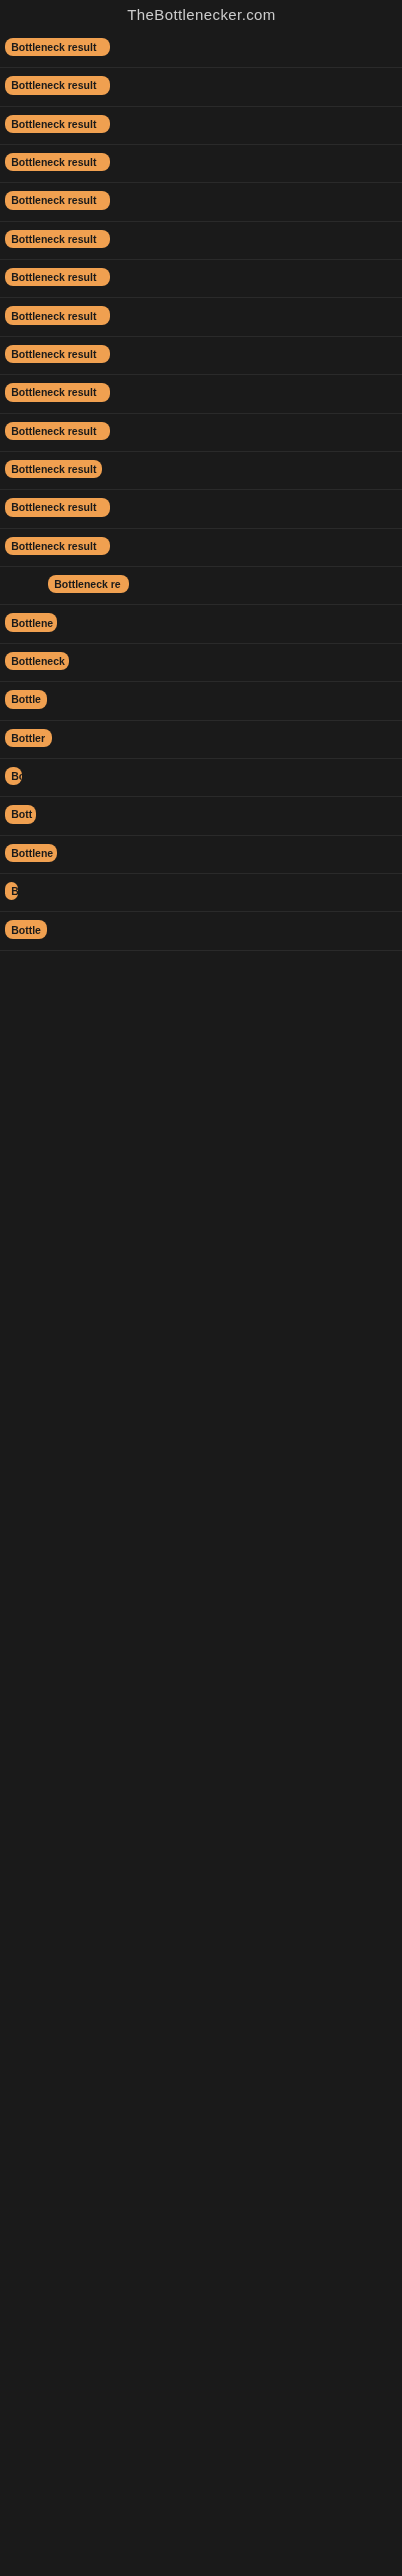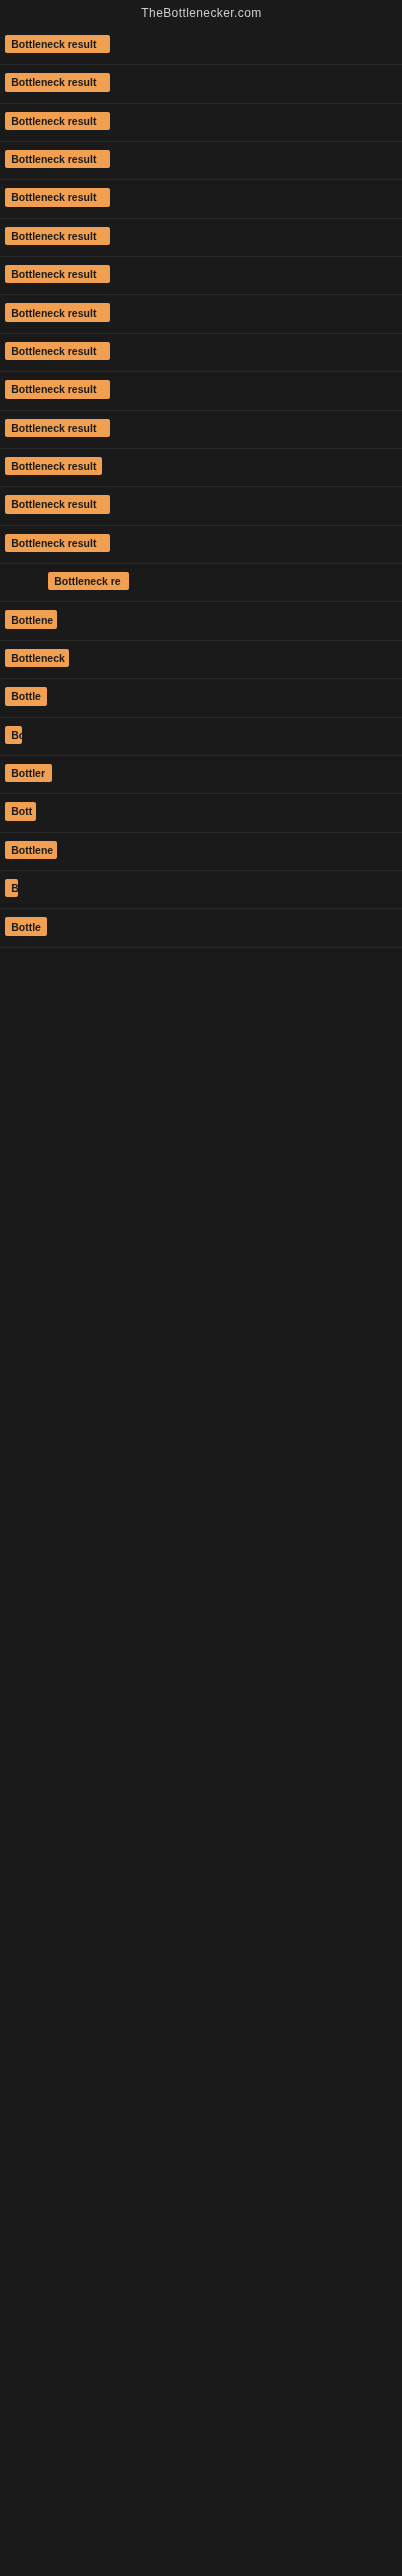--- a/index.html
+++ b/index.html
@@ -12,33 +12,33 @@
       width: 403px;
       min-height: 2576px;
       background-color: #1a1a1a;
       font-family: Arial, sans-serif;
       position: relative;
     }
 
     .site-title {
       text-align: center;
       color: #cccccc;
-      font-size: 12px;
+      font-size: 15px;
       padding: 6.4px 0;
       letter-spacing: 0.4px;
     }
 
     .bottleneck-badge {
       display: inline-block;
       background-color: #f0a050;
       color: #1a1a1a;
       font-size: 10.5px;
       font-weight: bold;
       padding: 3.2px 6.4px;
-      border-radius: 2px;
+      border-radius: 8px;
       white-space: nowrap;
       overflow: hidden;
     }
 
     .result-item {
       padding: 8px 4.8px;
       border-bottom: 0.8px solid #2a2a2a;
     }
   </style>
 </head>
@@ -60,20 +60,20 @@
     <div class="result-item"><div class="bottleneck-badge" style="max-width: 105px; width: 105px;">Bottleneck result</div></div>
     <div class="result-item"><div class="bottleneck-badge" style="max-width: 105px; width: 105px;">Bottleneck result</div></div>
     <div class="result-item"><div class="bottleneck-badge" style="max-width: 105px; width: 105px;">Bottleneck result</div></div>
     <div class="result-item"><div class="bottleneck-badge" style="max-width: 97px; width: 97px;">Bottleneck result</div></div>
     <div class="result-item"><div class="bottleneck-badge" style="max-width: 105px; width: 105px;">Bottleneck result</div></div>
     <div class="result-item"><div class="bottleneck-badge" style="max-width: 105px; width: 105px;">Bottleneck result</div></div>
     <div class="result-item"><div class="bottleneck-badge" style="max-width: 81px; width: 81px; margin-left: 43px;">Bottleneck re</div></div>
     <div class="result-item"><div class="bottleneck-badge" style="max-width: 52px; width: 52px;">Bottlene</div></div>
     <div class="result-item"><div class="bottleneck-badge" style="max-width: 64px; width: 72px;">Bottleneck</div></div>
     <div class="result-item"><div class="bottleneck-badge" style="max-width: 42px; width: 42px;">Bottle</div></div>
+    <div class="result-item"><div class="bottleneck-badge" style="max-width: 47px; width: 47px;">Bottler</div></div>
     <div class="result-item"><div class="bottleneck-badge" style="max-width: 17.7px; width: 17.7px;">Bo</div></div>
-    <div class="result-item"><div class="bottleneck-badge" style="max-width: 47px; width: 47px;">Bottler</div></div>
     <div class="result-item"><div class="bottleneck-badge" style="max-width: 31px; width: 31px;">Bott</div></div>
     <div class="result-item"><div class="bottleneck-badge" style="max-width: 52px; width: 52px;">Bottlene</div></div>
     <div class="result-item"><div class="bottleneck-badge" style="max-width: 13px; width: 13px;">B</div></div>
     <div class="result-item"><div class="bottleneck-badge" style="max-width: 42px; width: 42px;">Bottle</div></div>
   </div>
 
 
 </body></html>

